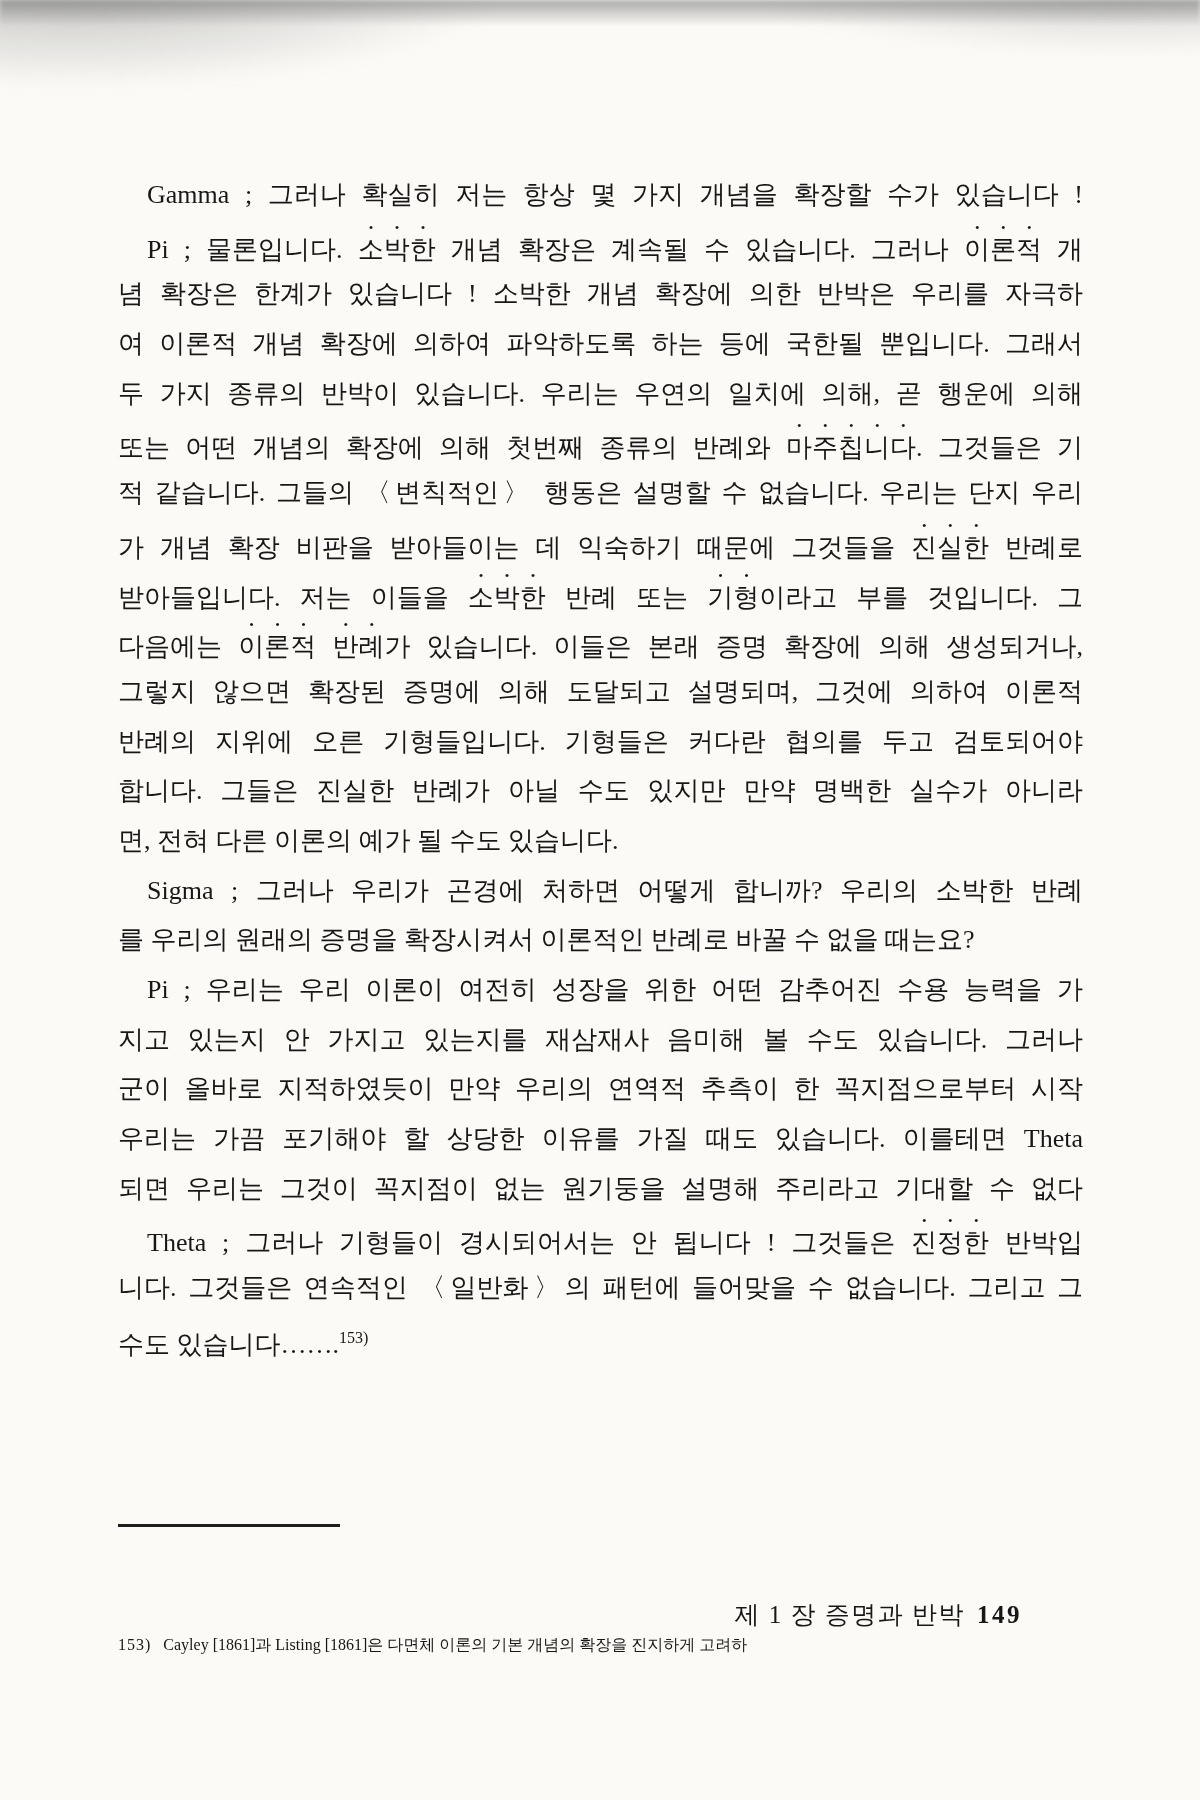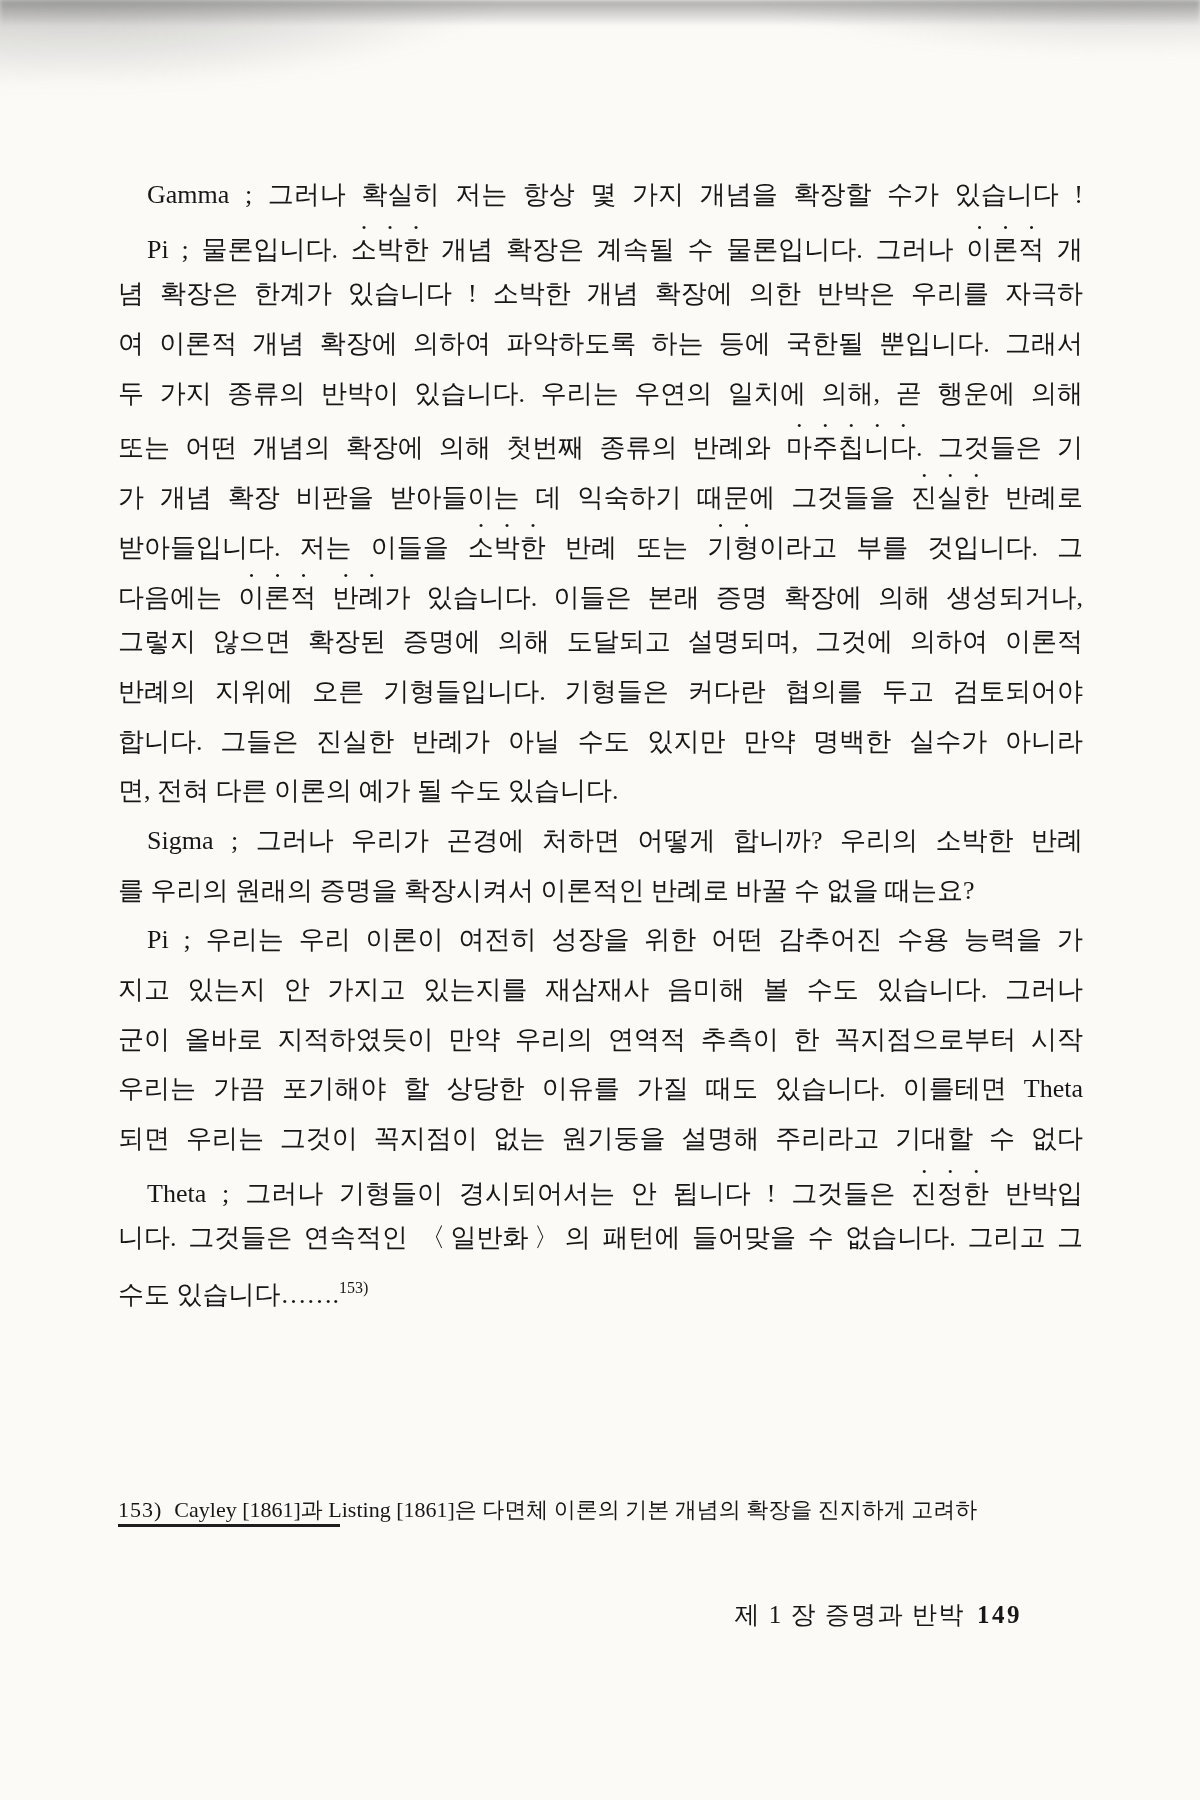--- a/index.html
+++ b/index.html
@@ -56,47 +56,48 @@
     font-size: 16px;
     vertical-align: 10px;
     letter-spacing: 0;
   }
   .footnote-sep {
     position: absolute; left: 118px; top: 1524px;
     width: 222px; height: 0;
     border-top: 3px solid #1d1d1d;
   }
   .footnote {
-    position: absolute; left: 118px; top: 1493px; width: 965px;
-    font-size: 22px; line-height: 34px;
+    position: absolute; left: 118px; top: 1628px; width: 965px;
+    font-size: 16px; line-height: 34px;
     white-space: nowrap;
   }
   .footnote .fn-num { margin-right: 12px; letter-spacing: 1px; }
   .page-footer {
     position: absolute; right: 178px; top: 1598px;
     font-size: 25px; letter-spacing: 1.5px;
     white-space: nowrap;
   }
   .page-footer .page-num { margin-left: 12px; letter-spacing: 2.5px; font-weight: bold; }
 </style>
 </head>
 <body>
 
 <div class="paper"></div>
 <div class="scan-top-band"></div>
 <div class="scan-top-left-smudge"></div>
 <div class="scan-top-right-smudge"></div>
 
 <div class="text-block">
     <div class="line indent"><span>Gamma ; 그러나 확실히 저는 항상 몇 가지 개념을 확장할 수가 있습니다 !</span></div>
-    <div class="line indent"><span>Pi ; 물론입니다. </span><span class="emph">소박한</span><span> 개념 확장은 계속될 수 물론입니다. 그러나 </span><span class="emph">이론적</span><span> 개</span></div>
+    <div class="line indent"><span>Pi ; 물론입니다. </span><span class="emph">소박한</span><span> 개념 확장은 계속될 수 있습니다. 그러나 </span><span class="emph">이론적</span><span> 개</span></div>
     <div class="line"><span>념 확장은 한계가 있습니다 !  소박한 개념 확장에 의한 반박은 우리를 자극하</span></div>
     <div class="line"><span>여 이론적 개념 확장에 의하여 파악하도록 하는 등에 국한될 뿐입니다. 그래서</span></div>
     <div class="line"><span>두 가지 종류의 반박이 있습니다. 우리는 우연의 일치에 의해, 곧 행운에 의해</span></div>
     <div class="line"><span>또는 어떤 개념의 확장에 의해 첫번째 종류의 반례와 </span><span class="emph">마주칩니다</span><span>. 그것들은 기</span></div>
+    <div class="line"><span>적 같습니다. 그들의 〈변칙적인〉 행동은 설명할 수 없습니다. 우리는 단지 우리</span></div>
     <div class="line"><span>가 개념 확장 비판을 받아들이는 데 익숙하기 때문에 그것들을 </span><span class="emph">진실한</span><span> 반례로</span></div>
     <div class="line"><span>받아들입니다. 저는 이들을 </span><span class="emph">소박한</span><span> 반례 또는 </span><span class="emph">기형</span><span>이라고 부를 것입니다. 그</span></div>
     <div class="line"><span>다음에는 </span><span class="emph">이론적</span><span> </span><span class="emph">반례</span><span>가 있습니다. 이들은 본래 증명 확장에 의해 생성되거나,</span></div>
     <div class="line"><span>그렇지 않으면 확장된 증명에 의해 도달되고 설명되며, 그것에 의하여 이론적</span></div>
     <div class="line"><span>반례의 지위에 오른 기형들입니다. 기형들은 커다란 협의를 두고 검토되어야</span></div>
     <div class="line"><span>합니다. 그들은 진실한 반례가 아닐 수도 있지만 만약 명백한 실수가 아니라</span></div>
     <div class="line nojust"><span>면, 전혀 다른 이론의 예가 될 수도 있습니다.</span></div>
     <div class="line indent"><span>Sigma ; 그러나 우리가 곤경에 처하면 어떻게 합니까?  우리의 소박한 반례</span></div>
     <div class="line nojust"><span>를 우리의 원래의 증명을 확장시켜서 이론적인 반례로 바꿀 수 없을 때는요?</span></div>
     <div class="line indent"><span>Pi ; 우리는 우리 이론이 여전히 성장을 위한 어떤 감추어진 수용 능력을 가</span></div>

